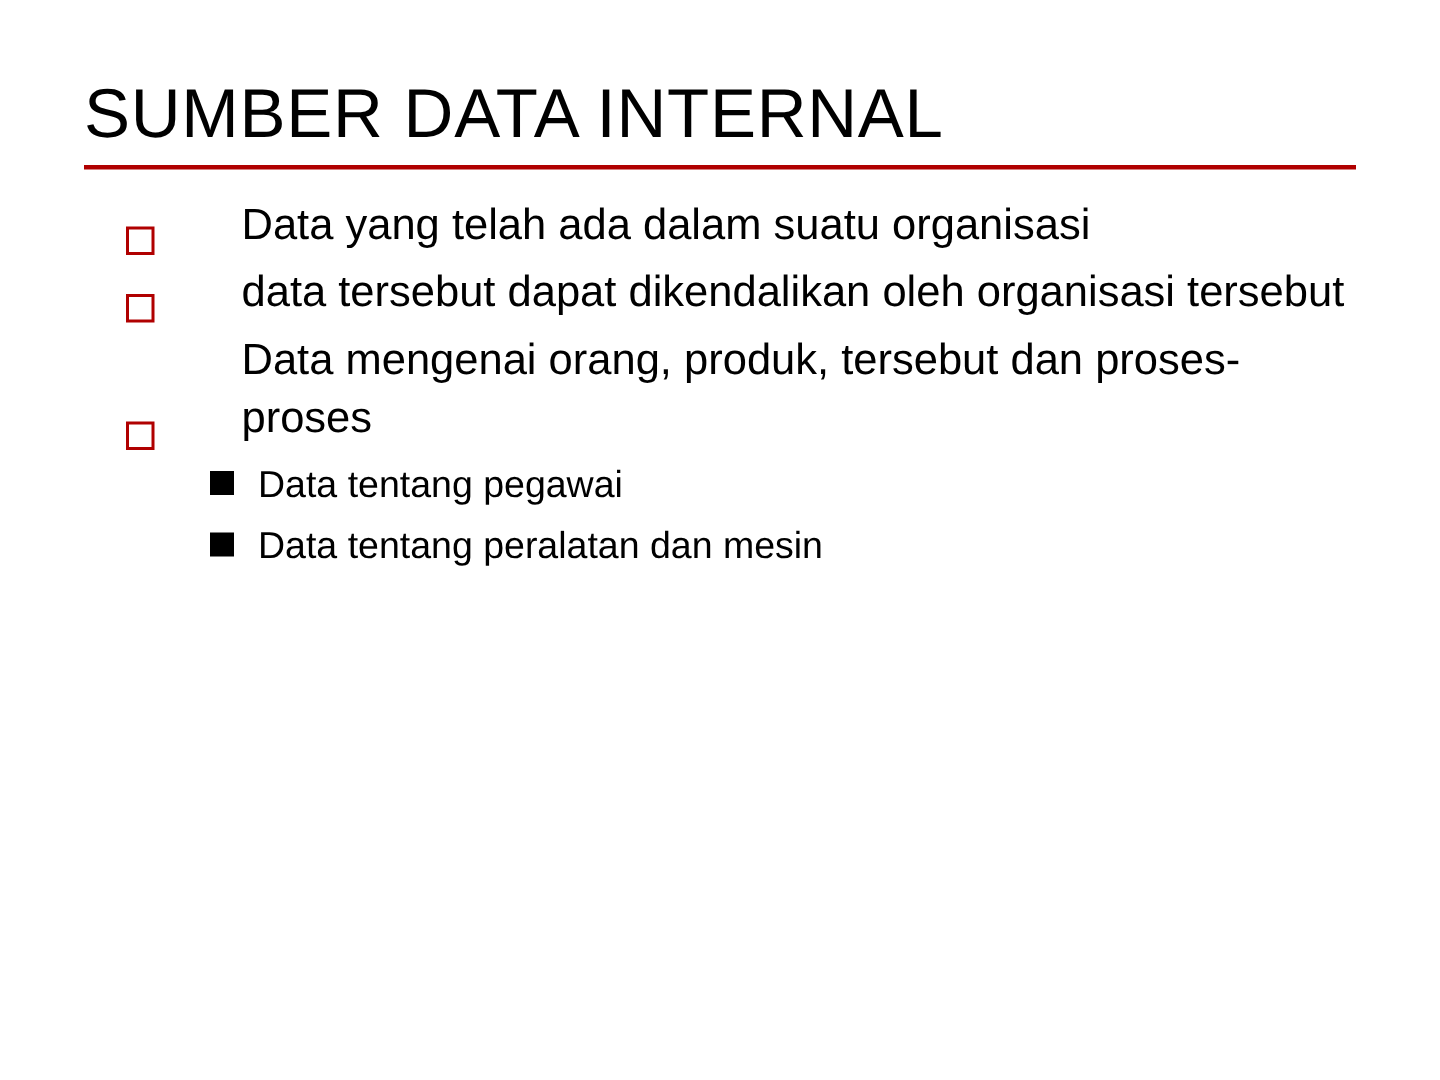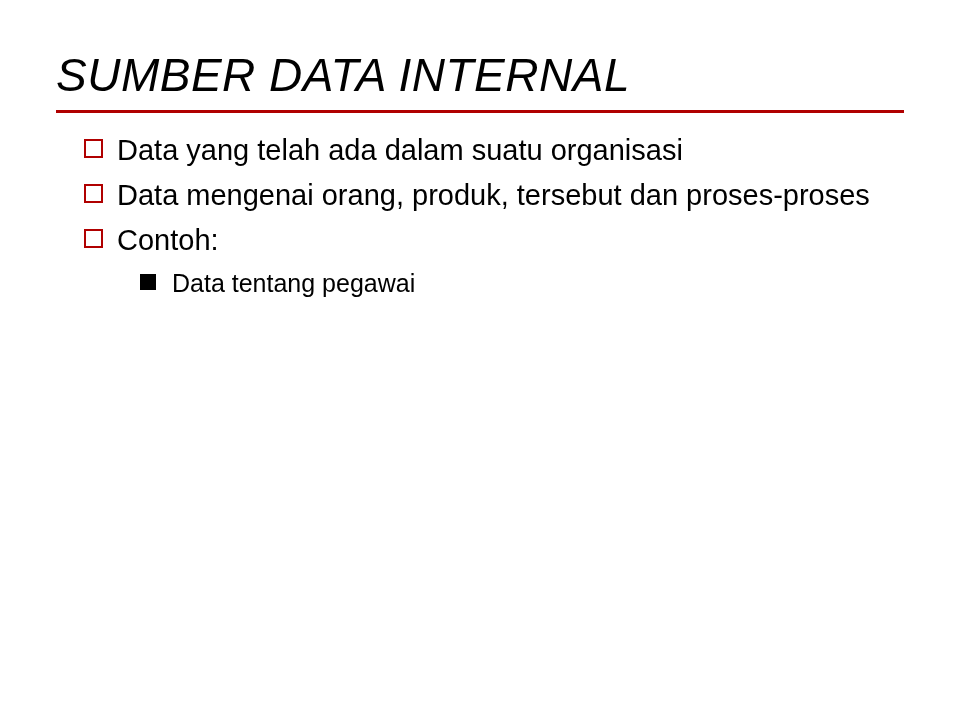--- a/index.html
+++ b/index.html
@@ -14,38 +14,38 @@
       font-family: Verdana, Geneva, sans-serif;
       color: #000000;
       padding: 48px 56px;
       position: relative;
     }
     .title {
       font-size: 46px;
       font-weight: normal;
       letter-spacing: 0.5px;
       margin-bottom: 8px;
-      font-style: italic;
     }
     .title-underline {
       width: 100%;
       height: 3px;
       background: #b00000;
       margin-bottom: 18px;
     }
     .bullet-list {
       list-style: none;
       padding-left: 28px;
     }
     .bullet-item {
       display: flex;
-      align-items: flex-start;
+      align-items: flex-end;
       margin-bottom: 6px;
       font-size: 29px;
       line-height: 1.35;
+      gap: 44px;
     }
     .bullet-marker {
       flex-shrink: 0;
       width: 19px;
       height: 19px;
       border: 2.5px solid #b00000;
       margin-right: 14px;
       margin-top: 8px;
     }
     .bullet-text {
@@ -81,26 +81,30 @@
 <h1 class="title">SUMBER DATA INTERNAL</h1>
 <div class="title-underline"></div>
 
 <ul class="bullet-list">
   <li class="bullet-item">
     <span class="bullet-marker"></span>
     <span class="bullet-text">Data yang telah ada dalam suatu organisasi</span>
   </li>
   <li class="bullet-item">
     <span class="bullet-marker"></span>
-    <span class="bullet-text">Data mengenai orang, produk, tersebut dan proses-proses</span>
+    <span class="bullet-text">data tersebut dapat dikendalikan oleh organisasi tersebut</span>
   </li>
   <li class="bullet-item">
     <span class="bullet-marker"></span>
-    <span class="bullet-text">Contoh:</span>
+    <span class="bullet-text">Data mengenai orang, produk, tersebut dan proses-proses</span>
   </li>
 </ul>
 
 <ul class="sub-list">
   <li class="sub-item">
     <span class="sub-marker"></span>
     <span class="sub-text">Data tentang pegawai</span>
   </li>
+  <li class="sub-item">
+    <span class="sub-marker"></span>
+    <span class="sub-text">Data tentang peralatan dan mesin</span>
+  </li>
 </ul>
 
 </body></html>

